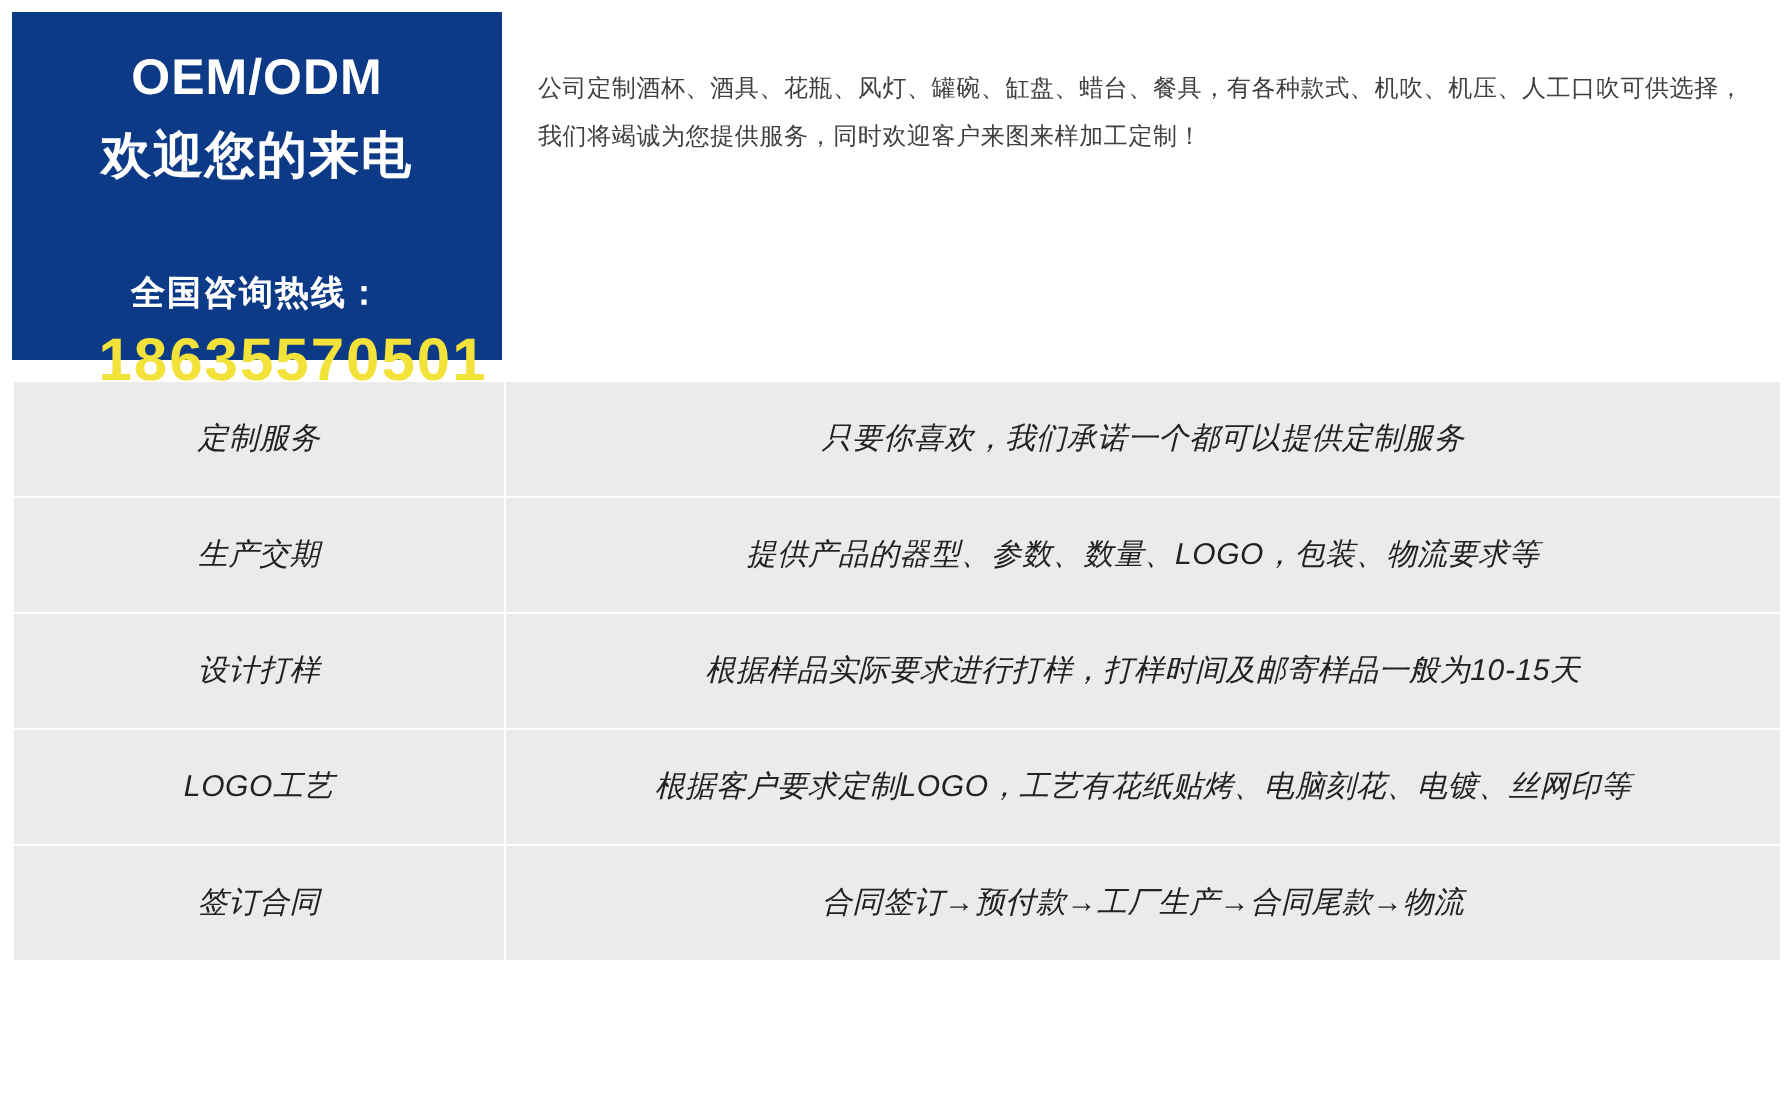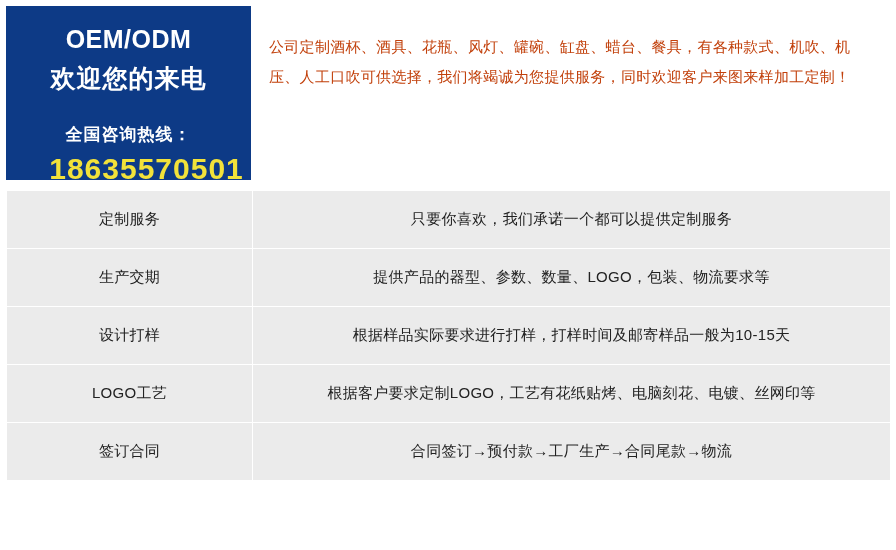--- a/index.html
+++ b/index.html
@@ -48,44 +48,45 @@
     font-size: 25px;
     font-weight: bold;
     line-height: 1.3;
     margin-top: 8px;
     letter-spacing: 1px;
     text-align: right;
   }
   .badge-hotline {
     font-size: 17px;
     font-weight: bold;
-    margin-top: 28px;
+    margin-top: 40px;
     letter-spacing: 1px;
   }
   .badge-phone {
     font-size: 30px;
     font-weight: bold;
     color: #f2e23a;
     margin-top: 6px;
     letter-spacing: 1px;
     margin-left: 36px;
   }
   .intro {
     flex: 1;
     background: #ffffff;
     padding: 26px 18px 10px 18px;
-    font-size: 15px;
+    font-size: 12px;
     line-height: 2;
-    color: #c2410c;
+    color: #404040;
     letter-spacing: 0.3px;
   }
 
   
   .table-wrap {
     padding: 10px 6px 0 6px;
+    font-style: italic;
   }
   table.spec {
     width: 884px;
     border-collapse: collapse;
     table-layout: fixed;
   }
   table.spec td {
     border: 1px solid #ffffff;
     background: #ebebeb;
     height: 58px;

